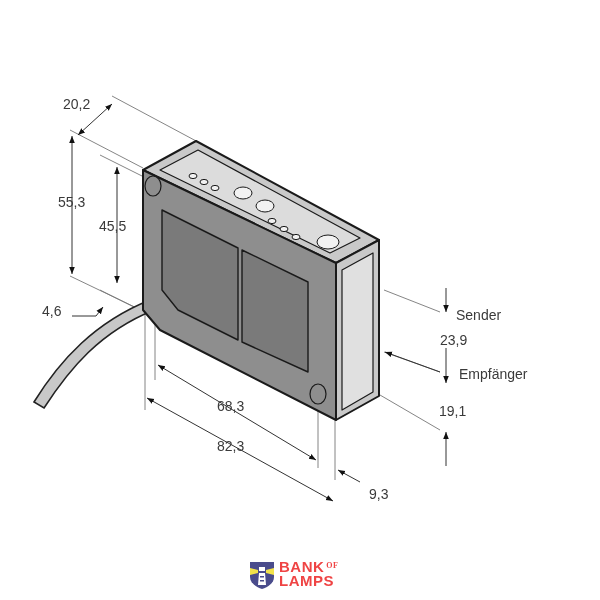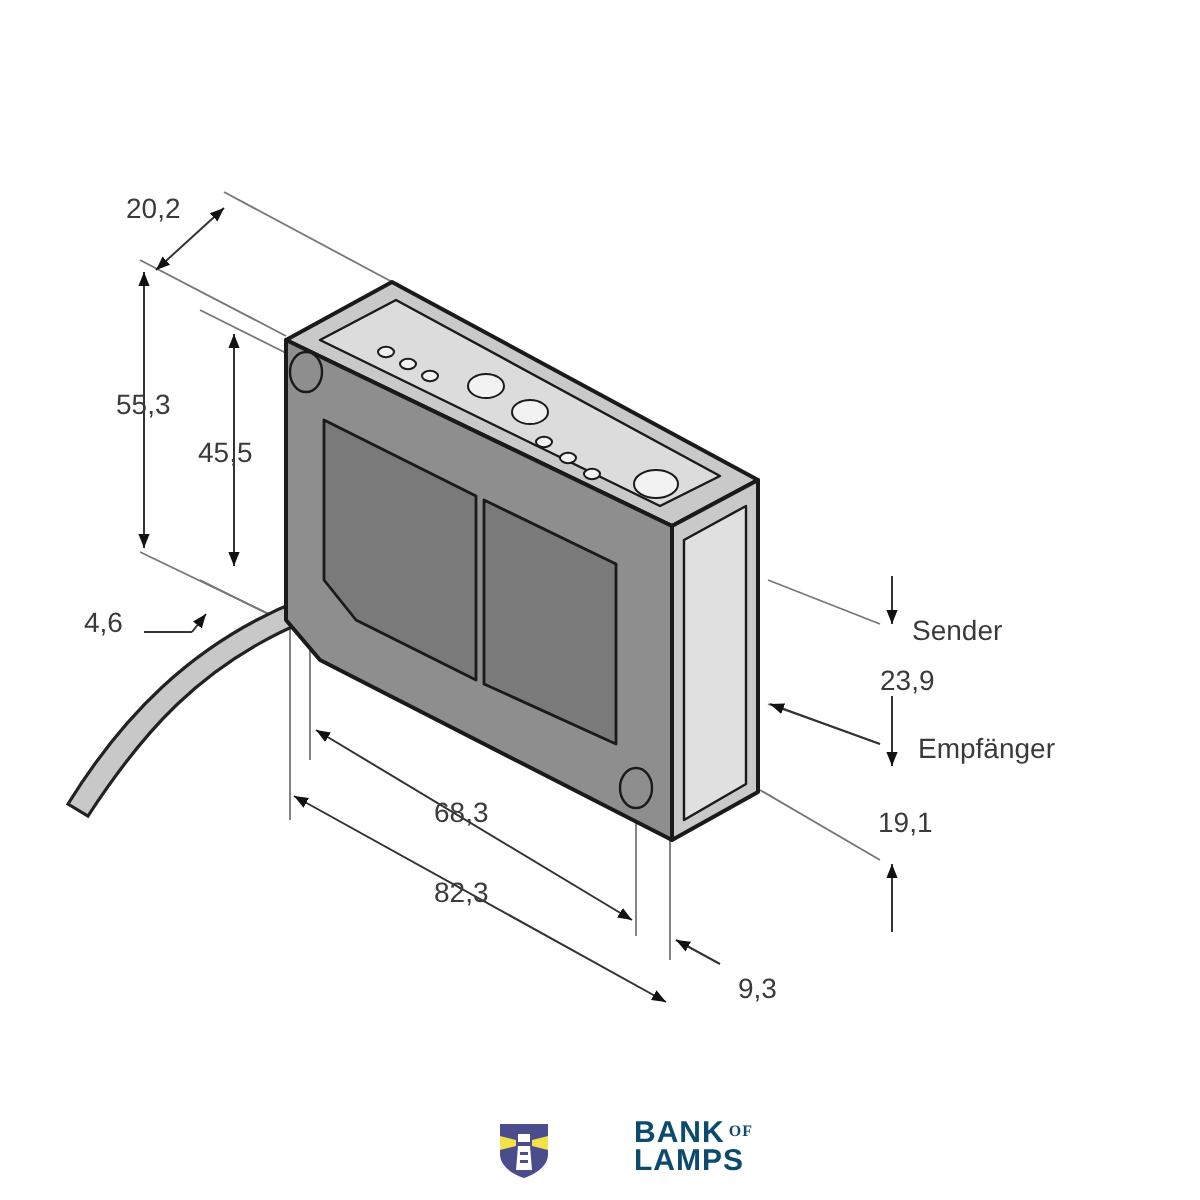--- a/index.html
+++ b/index.html
@@ -1,20 +1,20 @@
 <!DOCTYPE html>
 <html><head>
 <meta charset="utf-8">
 <style>
   html,body{margin:0;padding:0;background:#ffffff;}
   body{width:600px;height:600px;position:relative;overflow:hidden;font-family:"Liberation Sans",sans-serif;}
   #drawing{position:absolute;left:0;top:0;width:600px;height:600px;}
   .dim{font-family:"Liberation Sans",sans-serif;font-size:14px;fill:#3a3a3a;}
   .logo{position:absolute;left:249px;top:558px;height:32px;display:flex;align-items:center;gap:4px;}
-  .logo-text{display:flex;flex-direction:column;line-height:14px;font-family:"Liberation Sans",sans-serif;font-weight:bold;color:#0c4a6e;font-size:15px;letter-spacing:0.5px;margin-left:38px;}
+  .logo-text{display:flex;flex-direction:column;line-height:14px;font-family:"Liberation Sans",sans-serif;font-weight:bold;color:#ef4444;font-size:15px;letter-spacing:0.5px;}
   .logo-row{display:flex;align-items:flex-start;}
   .logo-of{font-size:8px;line-height:10px;margin-left:2px;margin-top:1px;font-family:Liberation Serif, serif;}
 </style>
 </head>
 <body>
 
 <svg id="drawing" viewBox="0 0 600 600" xmlns="http://www.w3.org/2000/svg">
   <defs>
     <marker id="arr" viewBox="0 0 10 10" refX="10" refY="5" markerWidth="7" markerHeight="7" orient="auto-start-reverse">
       <path d="M0,1 L10,5 L0,9 z" fill="#111"></path>

